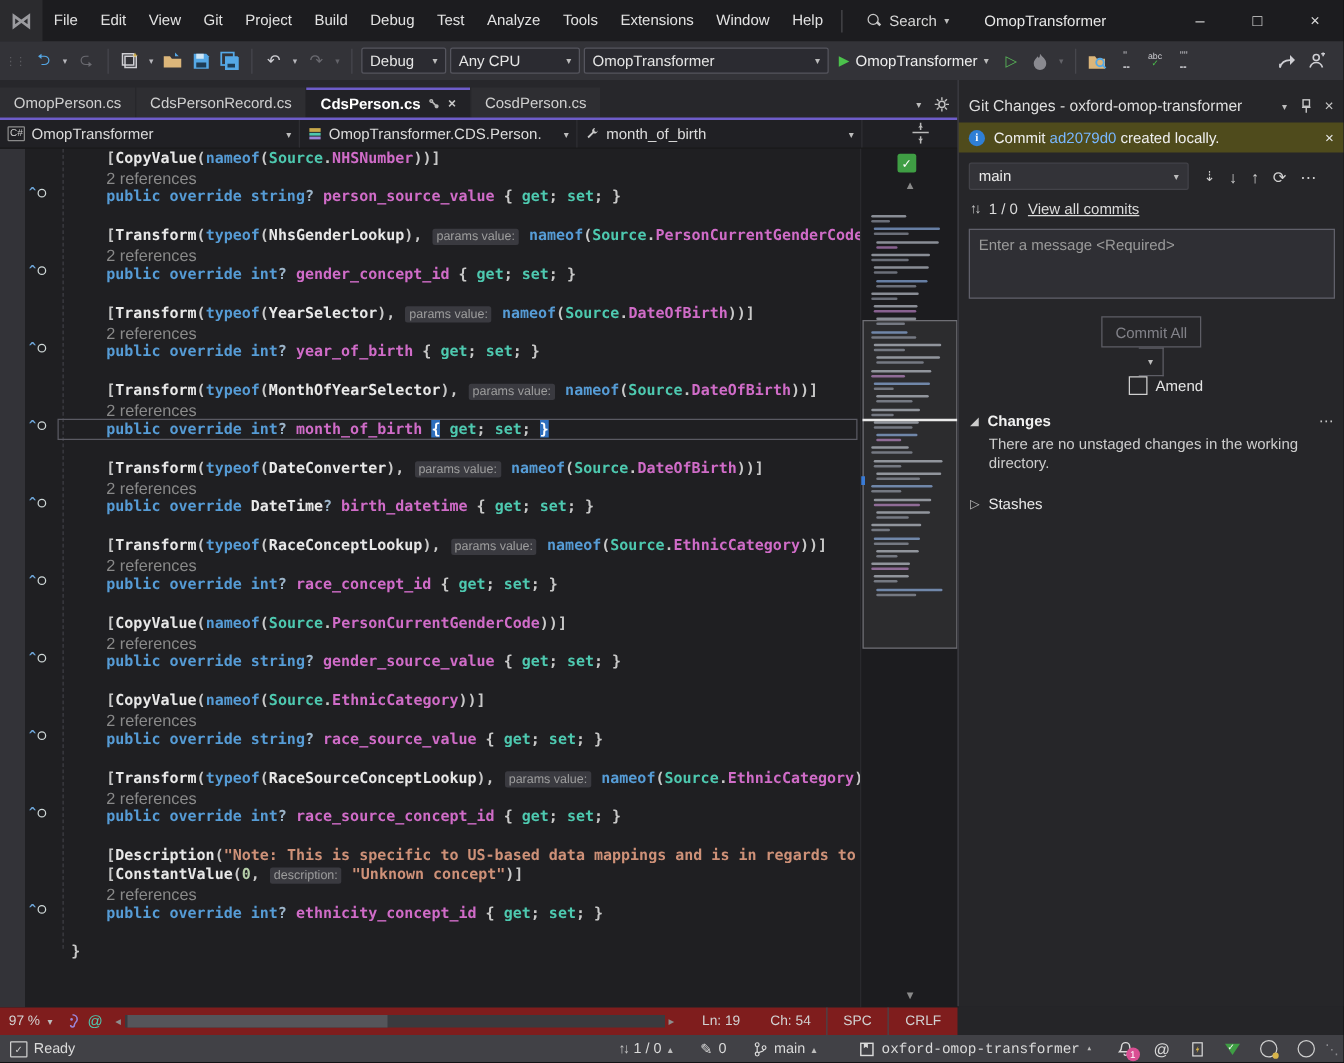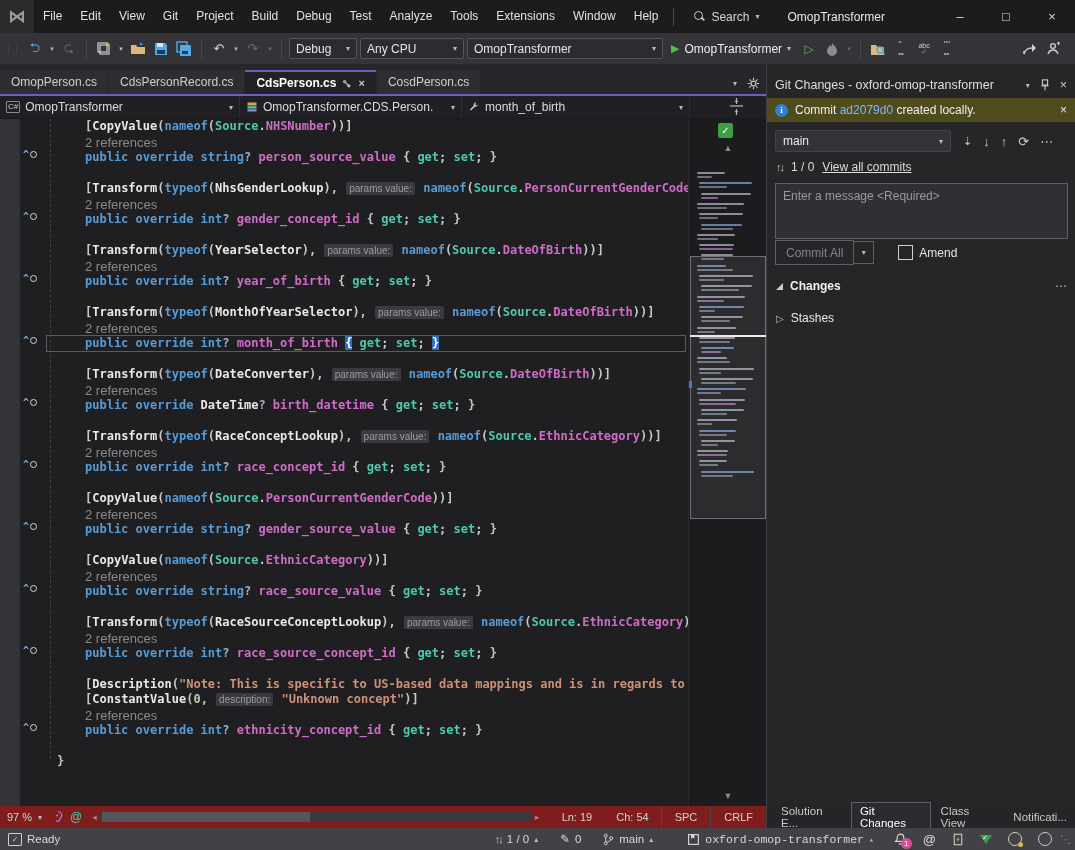--- a/index.html
+++ b/index.html
@@ -99,21 +99,21 @@
   .branchrow{display:flex;align-items:center;margin:8px 8px 0 8px;}
   .branchsel{width:176px;height:22px;background:#333338;border:1px solid #434349;border-radius:2px;display:flex;align-items:center;padding:0 7px;box-sizing:border-box;color:#ececec;}
   .branchsel .chev{margin-left:auto;}
   .gicons{display:flex;align-items:center;gap:11px;margin-left:12px;color:#cfcfcf;font-size:13px;}
   .counterrow{display:flex;align-items:center;gap:8px;margin:8px 8px 0 9px;color:#dcdcdc;}
   .updown{font-size:11px;color:#c9c9c9;letter-spacing:-2px;}
   .linku{color:#dcdcdc;text-decoration:underline;}
   .msgbox{display:block;margin:9px 8px 0 8px;width:293px;height:56px;box-sizing:border-box;background:#2f2f34;border:1px solid #60606a;
           color:#d0d0d0;font-family:"Liberation Sans",sans-serif;font-size:12px;padding:5px 7px;resize:none;outline:none;}
   .msgbox::placeholder{color:#9a9a9a;}
-  .commitrow{display:flex;align-items:center;margin:1px 8px 0 8px;}
+  .commitrow{display:flex;align-items:center;margin:14px 8px 0 8px;flex-direction:column;}
   .btn-commit{height:23px;border:1px solid #5e5e66;color:#828289;background:transparent;padding:0 10px;font-size:12px;display:flex;align-items:center;}
   .btn-split{height:23px;width:20px;border:1px solid #5e5e66;border-left:none;display:flex;align-items:center;justify-content:center;color:#828289;box-sizing:border-box;}
   .amend{display:flex;align-items:center;gap:6px;margin-left:24px;color:#e4e4e4;}
   .cbox{width:13px;height:13px;border:1px solid #d0d0d0;background:transparent;}
   .secthdr{display:flex;align-items:center;gap:7px;margin:14px 8px 0 9px;color:#f0f0f0;font-weight:bold;font-size:12px;}
   .tri-exp{width:0;height:0;border-left:7px solid transparent;border-bottom:7px solid #cccccc;}
   .tri-col{color:#bdbdbd;font-size:10px;}
   .secthdr .dots{margin-left:auto;color:#c8c8c8;font-weight:normal;}
   .sectbody{margin:4px 8px 0 24px;color:#cccccc;font-size:12px;line-height:15px;width:255px;}
   .stashes{margin-top:18px;font-weight:normal;color:#e8e8e8;}
@@ -484,32 +484,27 @@
         <div class="amend">
           <span class="cbox"></span>
           <span>Amend</span>
         </div>
       </div>
       <div class="secthdr">
         <span class="tri-exp"></span>
         <span>Changes</span>
         <span class="dots">⋯</span>
       </div>
+      <div class="sectbody">There are no unstaged changes in the working directory.</div>
       <div class="secthdr stashes">
         <span class="tri-col">▷</span>
         <span>Stashes</span>
       </div>
     </div>
 
-    <div class="paneltabs" id="paneltabs">
-        <div class="ptab">Solution E...</div>
-        <div class="ptab active">Git Changes</div>
-        <div class="ptab">Class View</div>
-        <div class="ptab">Notificati...</div>
-      </div>
   </div>
 
   <div class="statusbar">
     <div class="sb-item">
       <span class="readybox">✓</span>
       <span>Ready</span>
     </div>
     <div class="sb-item" style="margin-left:auto;margin-right:14px;">
       <span class="updown">↑↓</span>
       <span>1 / 0</span>

